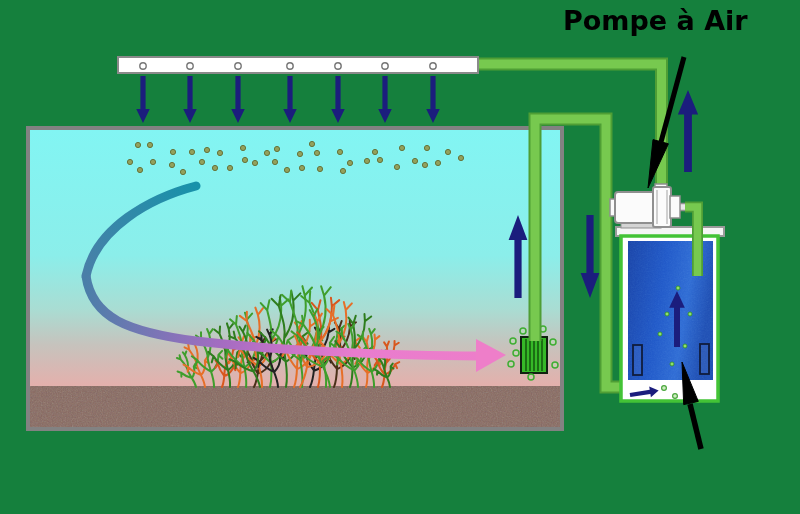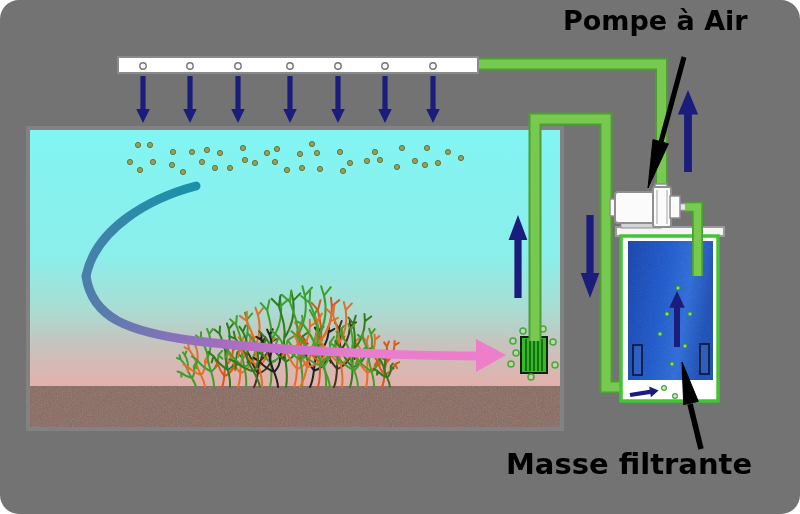--- a/index.html
+++ b/index.html
@@ -1,17 +1,17 @@
 <!DOCTYPE html>
 <html><head>
 <meta charset="utf-8">
 <style>
   html,body{margin:0;padding:0;background:#fff;}
-  .stage{position:relative;width:800px;height:514px;background:#737373;overflow:hidden;
-         font-family:"DejaVu Sans","Liberation Sans",sans-serif;border-radius:19px;}
+  .stage{position:relative;width:800px;height:514px;background:#15803d;overflow:hidden;
+         font-family:"DejaVu Sans","Liberation Sans",sans-serif;}
   .diagram-label{position:absolute;font-weight:bold;color:#000;white-space:nowrap;line-height:1.1;}
   #airPumpLabel{left:563px;top:6px;font-size:27px;}
   #filterMediaLabel{left:506px;top:449px;font-size:29px;}
   svg{position:absolute;left:0;top:0;}
 </style>
 </head>
 <body>
 
 <div class="stage">
 <svg width="800" height="514" viewBox="0 0 800 514">
@@ -244,14 +244,13 @@
       <polygon points="648,188 668.4,143.8 653,139.6" stroke-width="1"></polygon>
     </g>
     <g>
       <line x1="701" y1="449" x2="690" y2="404" stroke-width="5.5"></line>
       <polygon points="682,362 698.3,401.4 683.7,404.6" stroke-width="1"></polygon>
     </g>
   </g>
 </svg>
 
 <div class="diagram-label" id="airPumpLabel">Pompe à Air</div>
-<div class="diagram-label" id="filterMediaLabel">Masse filtrante</div>
 </div>
 
 </body></html>

